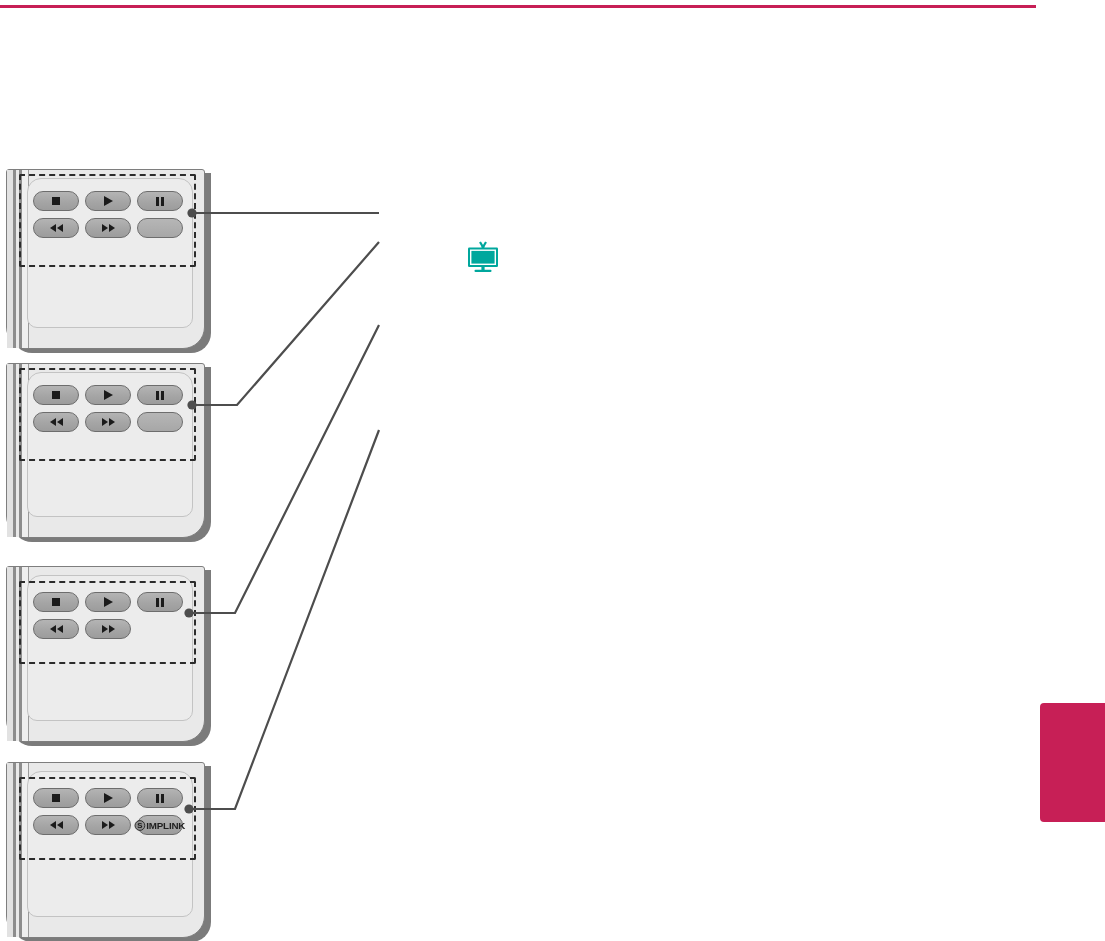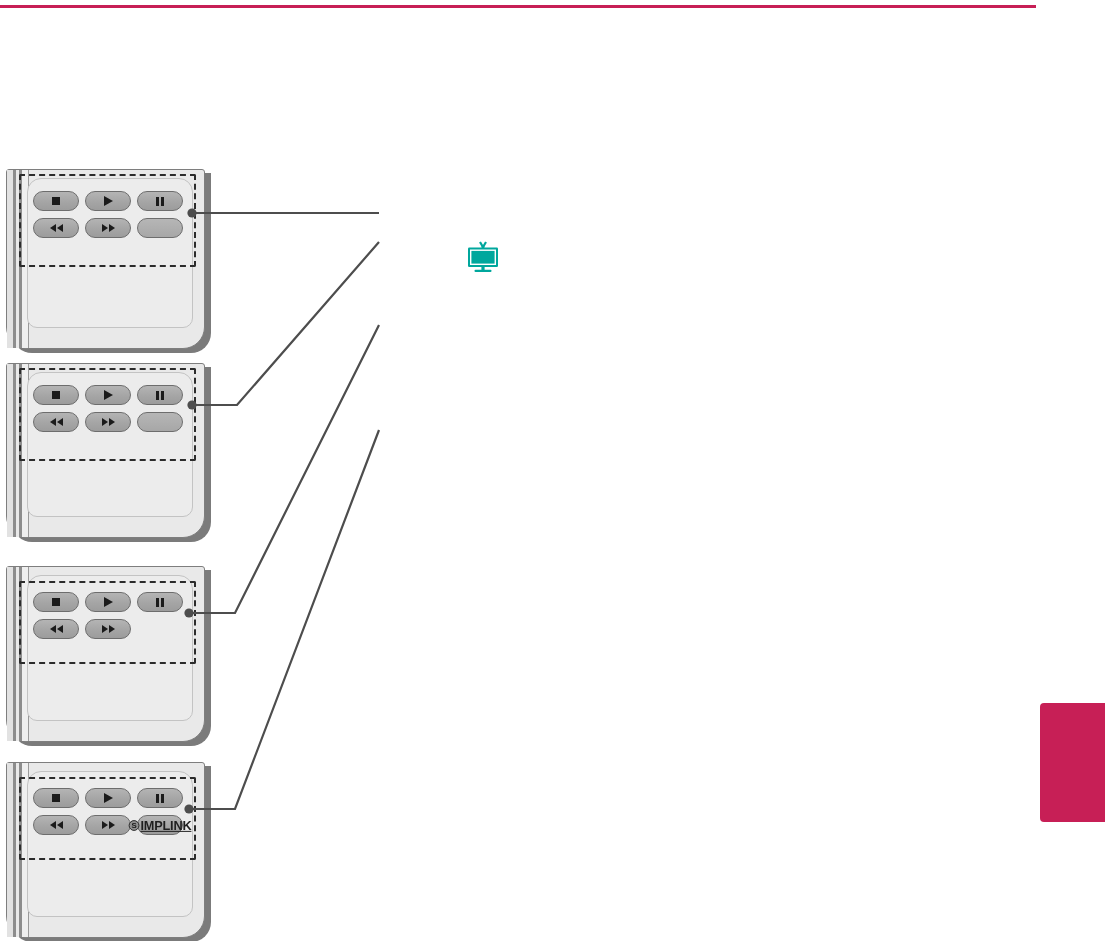--- a/index.html
+++ b/index.html
@@ -155,26 +155,25 @@
     background: #8f8f8f;
     border: 1.2px solid #2a2a2a;
     color: #1b1b1b;
     font-size: 8px;
     font-weight: bold;
     line-height: 9px;
     text-align: center;
     font-family: "Liberation Sans", sans-serif;
   }
   .simplink-txt {
-    font-size: 13px;
+    font-size: 10px;
     font-weight: bold;
     letter-spacing: -0.2px;
     color: #1f1f1f;
     font-family: "Liberation Sans", sans-serif;
-    text-decoration: underline;
   }
 
   
   .callout-svg {
     position: absolute;
     left: 0; top: 0;
     width: 1105px; height: 941px;
     pointer-events: none;
   }
 

